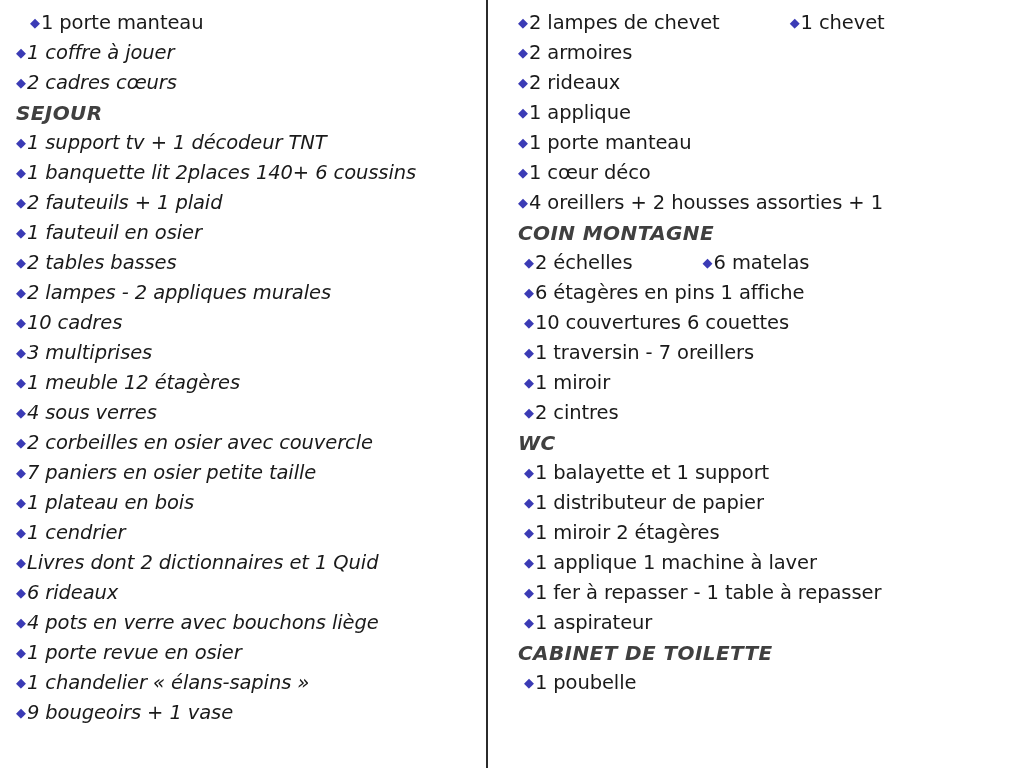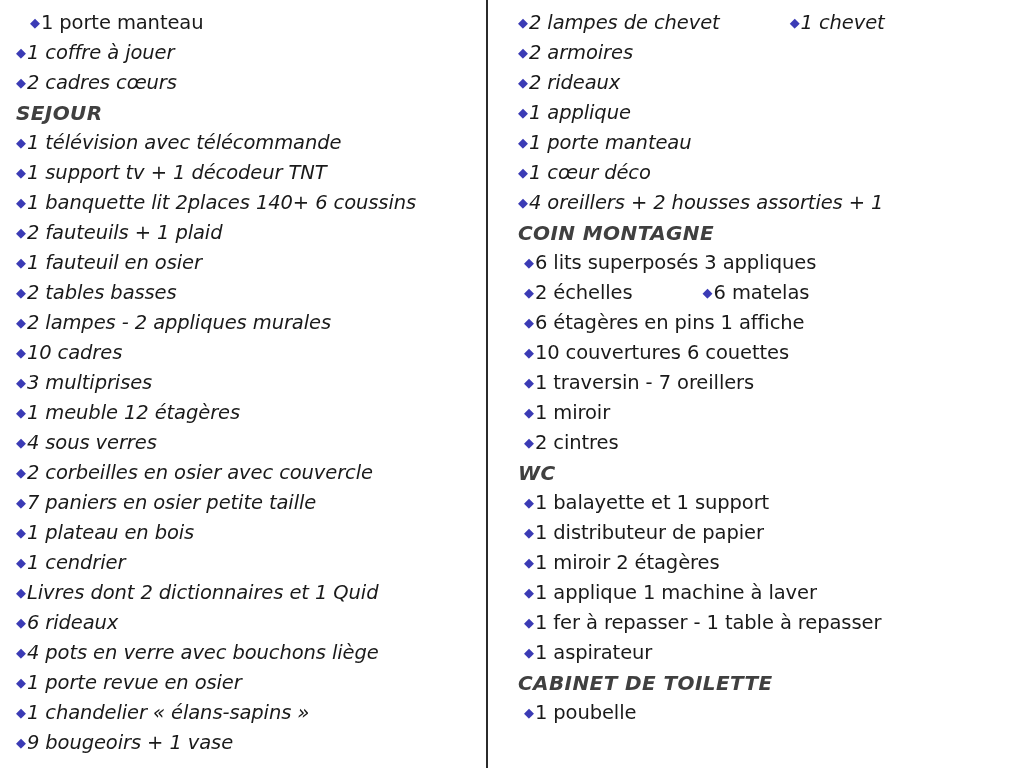--- a/index.html
+++ b/index.html
@@ -60,35 +60,34 @@
     font-size: 20px;
     line-height: 30px;
     font-weight: bold;
     font-style: italic;
     color: #404040;
     letter-spacing: 0.4px;
     white-space: nowrap;
   }
   .indent-0 { padding-left: 0px; font-style: italic; }
   .indent-1 { padding-left: 14px; }
-  .indent-2 { padding-left: 24px; font-style: italic; }
+  .indent-2 { padding-left: 24px; }
   .indent-3 { padding-left: 30px; }
   .gap-md { display: inline-block; width: 70px; }
 </style>
 </head>
 <body>
 
 <div class="page">
   <div class="divider"></div>
   <div class="col col-left">
       <div class="indent-1 item"><span class="bullet">◆</span><span>1 porte manteau</span></div>
       <div class="indent-0 item"><span class="bullet">◆</span><span>1 coffre à jouer</span></div>
       <div class="indent-0 item"><span class="bullet">◆</span><span>2 cadres cœurs</span></div>
       <div class="indent-0 heading"><span>SEJOUR</span></div>
-      <div class="indent-0 item"><span class="bullet">◆</span><span>1 télévision avec télécommande</span></div>
       <div class="indent-0 item"><span class="bullet">◆</span><span>1 support tv + 1 décodeur TNT</span></div>
       <div class="indent-0 item"><span class="bullet">◆</span><span>1 banquette lit 2places 140+ 6 coussins</span></div>
       <div class="indent-0 item"><span class="bullet">◆</span><span>2 fauteuils + 1 plaid</span></div>
       <div class="indent-0 item"><span class="bullet">◆</span><span>1 fauteuil en osier</span></div>
       <div class="indent-0 item"><span class="bullet">◆</span><span>2 tables basses</span></div>
       <div class="indent-0 item"><span class="bullet">◆</span><span>2 lampes  -  2 appliques murales</span></div>
       <div class="indent-0 item"><span class="bullet">◆</span><span>10 cadres</span></div>
       <div class="indent-0 item"><span class="bullet">◆</span><span>3 multiprises</span></div>
       <div class="indent-0 item"><span class="bullet">◆</span><span>1 meuble 12 étagères</span></div>
       <div class="indent-0 item"><span class="bullet">◆</span><span>4 sous verres</span></div>
@@ -105,21 +104,20 @@
     </div>
   <div class="col col-right">
       <div class="indent-2 item"><span class="bullet">◆</span><span>2 lampes de chevet</span><span class="gap-md"></span><span class="bullet">◆</span><span>1 chevet</span></div>
       <div class="indent-2 item"><span class="bullet">◆</span><span>2 armoires</span></div>
       <div class="indent-2 item"><span class="bullet">◆</span><span>2 rideaux</span></div>
       <div class="indent-2 item"><span class="bullet">◆</span><span>1 applique</span></div>
       <div class="indent-2 item"><span class="bullet">◆</span><span>1 porte manteau</span></div>
       <div class="indent-2 item"><span class="bullet">◆</span><span>1 cœur déco</span></div>
       <div class="indent-2 item"><span class="bullet">◆</span><span>4 oreillers + 2 housses assorties + 1</span></div>
       <div class="indent-2 heading"><span>COIN  MONTAGNE</span></div>
-      <div class="indent-3 item"><span class="bullet">◆</span><span>6 lits superposés 3 appliques</span></div>
       <div class="indent-3 item"><span class="bullet">◆</span><span>2 échelles</span><span class="gap-md"></span><span class="bullet">◆</span><span>6 matelas</span></div>
       <div class="indent-3 item"><span class="bullet">◆</span><span>6 étagères en pins 1 affiche</span></div>
       <div class="indent-3 item"><span class="bullet">◆</span><span>10 couvertures 6 couettes</span></div>
       <div class="indent-3 item"><span class="bullet">◆</span><span>1 traversin  -  7 oreillers</span></div>
       <div class="indent-3 item"><span class="bullet">◆</span><span>1 miroir</span></div>
       <div class="indent-3 item"><span class="bullet">◆</span><span>2 cintres</span></div>
       <div class="indent-2 heading"><span>WC</span></div>
       <div class="indent-3 item"><span class="bullet">◆</span><span>1 balayette et 1 support</span></div>
       <div class="indent-3 item"><span class="bullet">◆</span><span>1 distributeur de papier</span></div>
       <div class="indent-3 item"><span class="bullet">◆</span><span>1 miroir 2 étagères</span></div>

